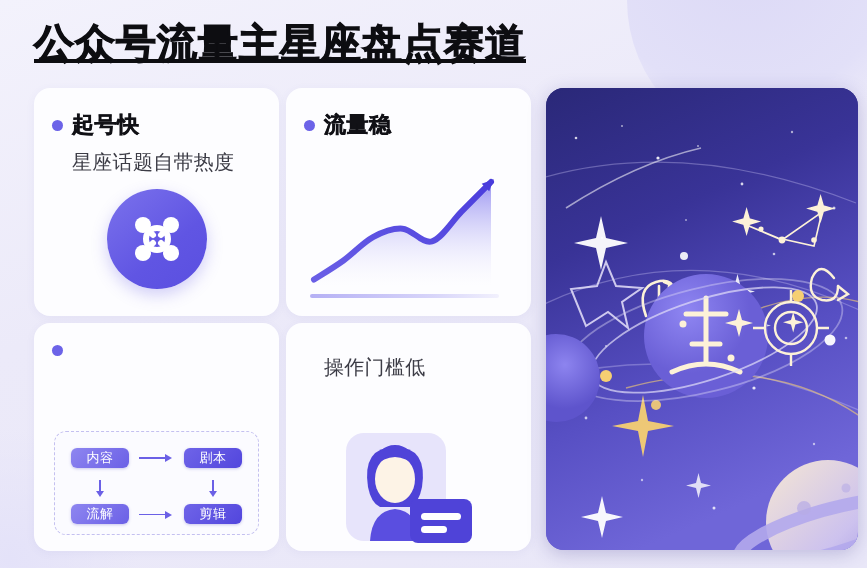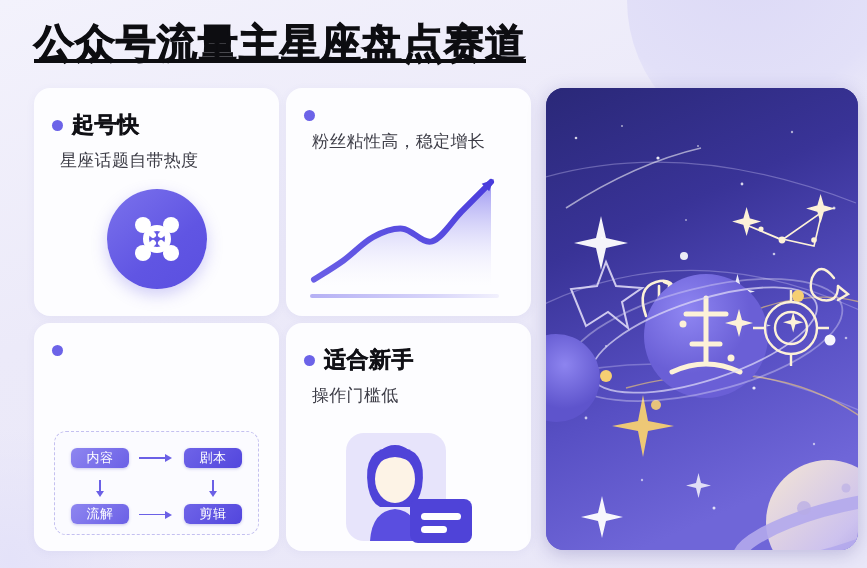--- a/index.html
+++ b/index.html
@@ -70,22 +70,22 @@
   }
   .card-title {
     font-size: 22px;
     font-weight: 700;
     color: #111116;
     letter-spacing: .5px;
     -webkit-text-stroke: .5px #111116;
   }
   .card-sub {
     margin-top: 9px;
-    margin-left: 8px;
-    font-size: 17px;
+    margin-left: 20px;
+    font-size: 20px;
     color: #3c3c46;
     letter-spacing: .3px;
   }
   .card-art {
     position: absolute;
     left: 0; right: 0; bottom: 0;
     height: 140px;
   }
 
   
@@ -201,22 +201,22 @@
               <circle cx="45" cy="45" r="8" fill="#ffffff"></circle>
             </svg>
           </div>
         </div>
       </div>
     </div>
 
     <div class="card">
       <div class="card-head">
         <span class="dot"></span>
-      </div>
-      <div class="card-sub">粉丝粘性高，稳定增长</div>
+        <span class="card-title">流量稳</span>
+      </div>
       <div class="chart-box">
         <svg id="growth-svg" width="201" height="126" viewBox="0 0 201 126" preserveAspectRatio="none">
           <defs>
             <linearGradient id="areaGrad" x1="0" y1="0" x2="0" y2="1">
               <stop offset="0%" stop-color="#8a83ef" stop-opacity="0.85"></stop>
               <stop offset="100%" stop-color="#ffffff" stop-opacity="0.12"></stop>
             </linearGradient>
             <linearGradient id="lineGrad" x1="0" y1="1" x2="1" y2="0">
               <stop offset="0%" stop-color="#6a5fe6"></stop>
               <stop offset="100%" stop-color="#4a3ddc"></stop>
@@ -247,24 +247,20 @@
             <span class="arrow-v"></span>
           </div>
 
         <div class="chip">流解</div>
         <div class="arrow-h"></div>
         <div class="chip dark">剪辑</div>
       </div>
     </div>
 
     <div class="card">
-      <div class="card-head">
-        <span class="dot"></span>
-        <span class="card-title">适合新手</span>
-      </div>
       <div class="card-sub">操作门槛低</div>
       <div class="avatar-box">
         <svg width="150" height="120" viewBox="0 0 150 120">
           <rect x="18" y="2" width="100" height="108" rx="18" fill="#e7e4fb"></rect>
           <path d="M40 56 q-6 -40 27 -40 q33 0 27 40 q-3 16 -12 20 l-30 0 q-9 -4 -12 -20z" fill="#4f43d8"></path>
           <ellipse cx="67" cy="48" rx="20" ry="24" fill="#fdf3e6"></ellipse>
           <path d="M46 36 q4 -22 21 -22 q17 0 21 22 q-10 -10 -21 -10 q-11 0 -21 10z" fill="#4f43d8"></path>
           <path d="M42 110 q2 -30 25 -32 q23 2 25 32z" fill="#5a4ee0"></path>
           <rect x="82" y="68" width="62" height="44" rx="8" fill="#4f43d8"></rect>
           <rect x="93" y="82" width="40" height="7" rx="3.5" fill="#ffffff"></rect>

